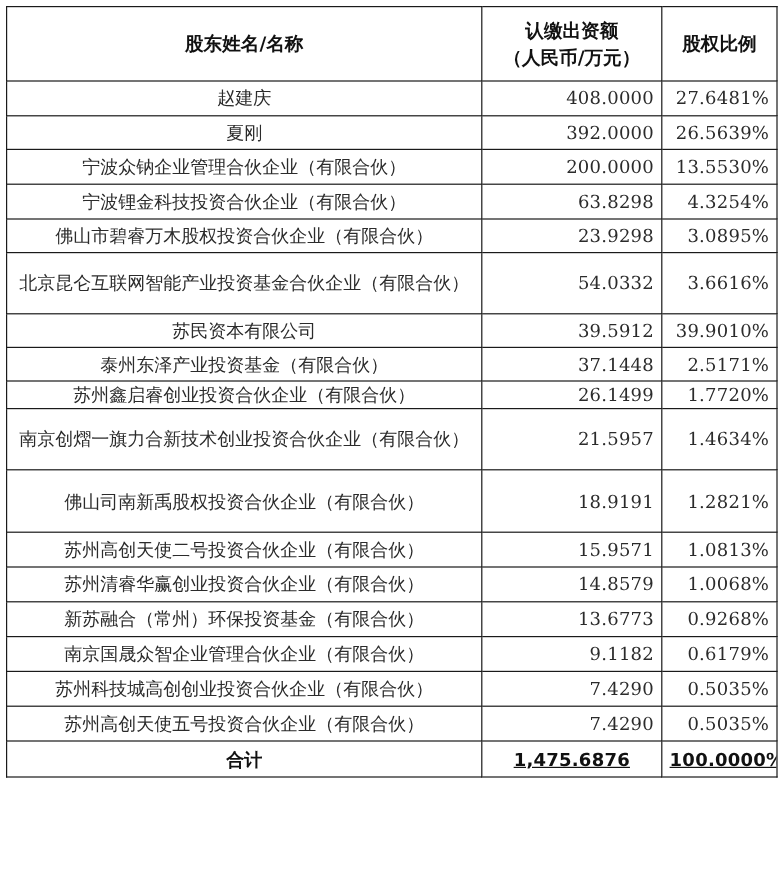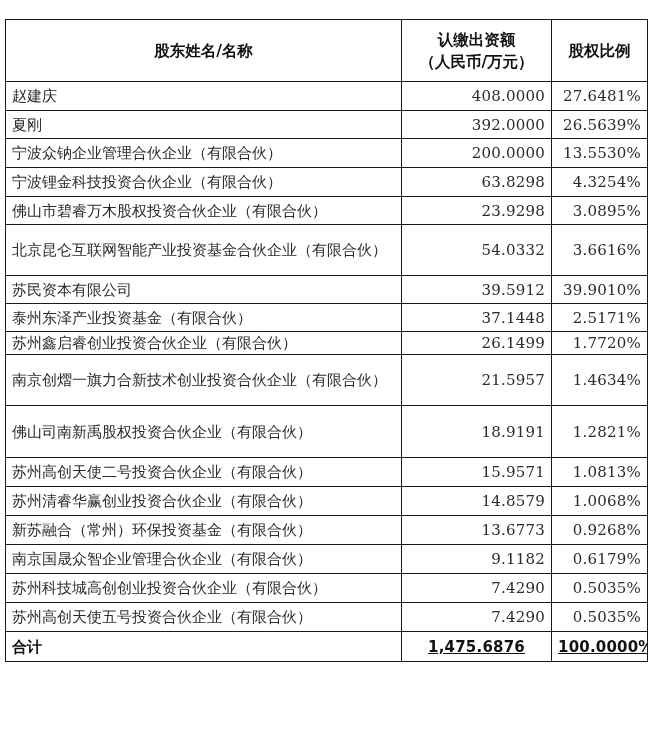--- a/index.html
+++ b/index.html
@@ -1,18 +1,18 @@
 <!DOCTYPE html>
 <html><head>
 <meta charset="utf-8">
 <style>
   html, body { margin: 0; padding: 0; background: #ffffff; }
   body { width: 652px; height: 733px; position: relative; overflow: hidden; }
   table.sh {
-    position: absolute; left: 5px; top: 19px;
+    position: absolute; left: 5px; top: 5px;
     border-collapse: collapse;
     table-layout: fixed;
     width: 642px;
     font-family: "DejaVu Serif", "Liberation Serif", serif;
     color: #2b2b2b;
   }
   table.sh td, table.sh th {
     border: 1.3px solid #1a1a1a;
     padding: 0 6px;
     font-size: 15px;
@@ -22,21 +22,21 @@
   table.sh th {
     font-family: "DejaVu Sans", "Liberation Sans", sans-serif;
     font-weight: bold;
     color: #111;
     text-align: center;
     font-size: 15.5px;
   }
   col.c1 { width: 396px; }
   col.c2 { width: 150px; }
   col.c3 { width: 96px; }
-  td.name { }
+  td.name { text-align: center; }
   td.num { text-align: right; padding-right: 5px; letter-spacing: 0.2px; margin-top: 12px; }
   td.pct { text-align: right; padding-right: 4px; letter-spacing: 0.2px; }
   tr.total td { font-family: "DejaVu Sans", "Liberation Sans", sans-serif; font-weight: bold; color: #111; }
   tr.total td.num, tr.total td.pct { text-align: center; text-decoration: underline; }
 </style>
 </head>
 <body>
 
 <table class="sh">
   <colgroup>

